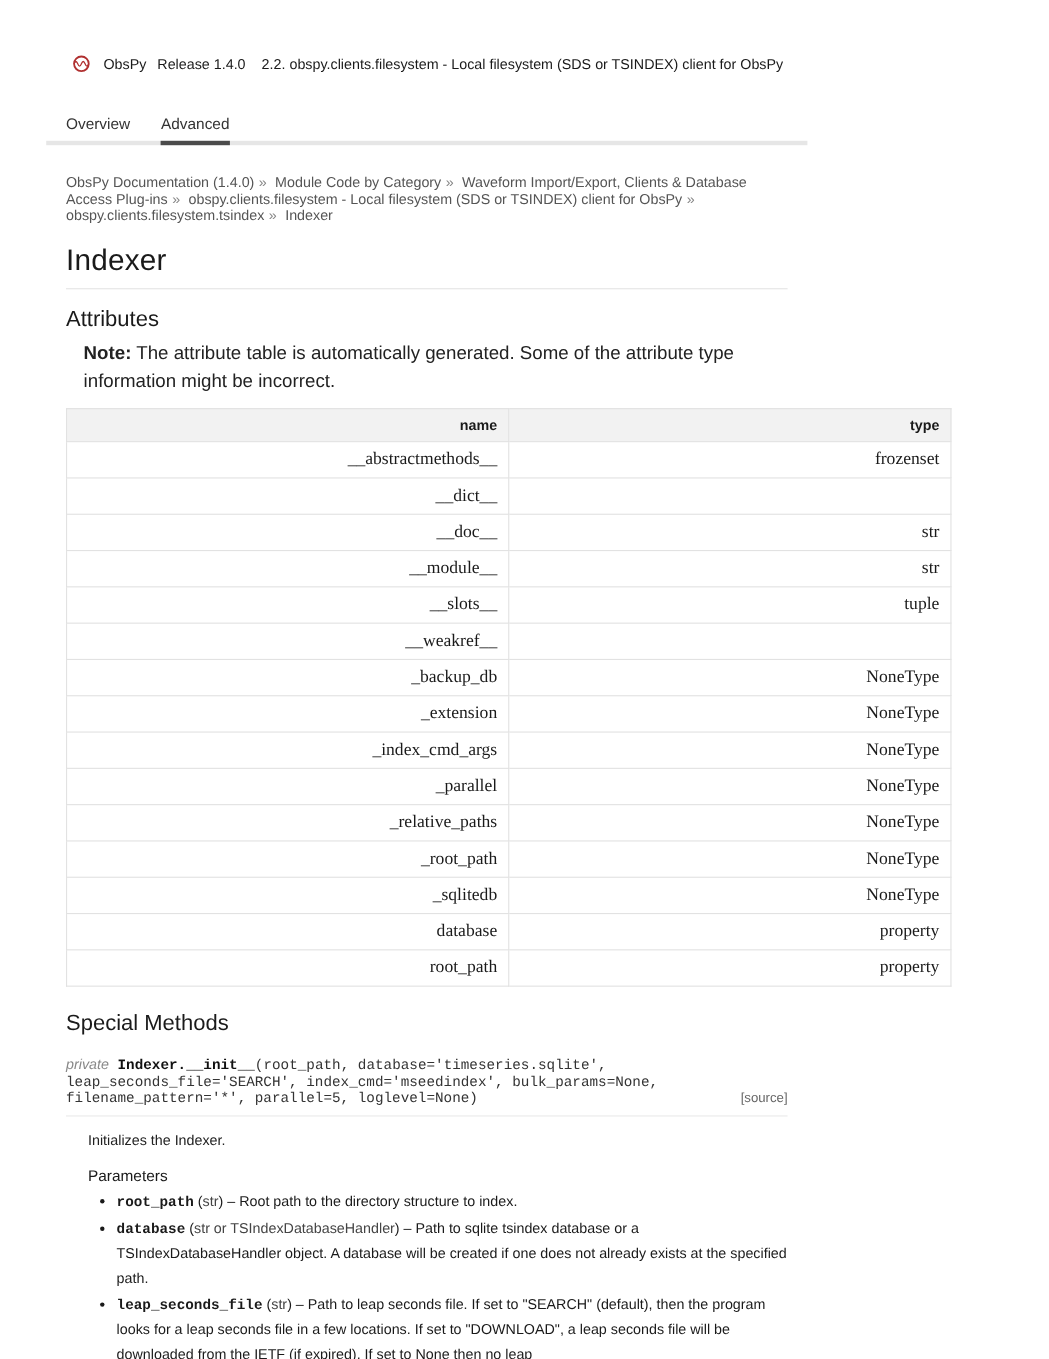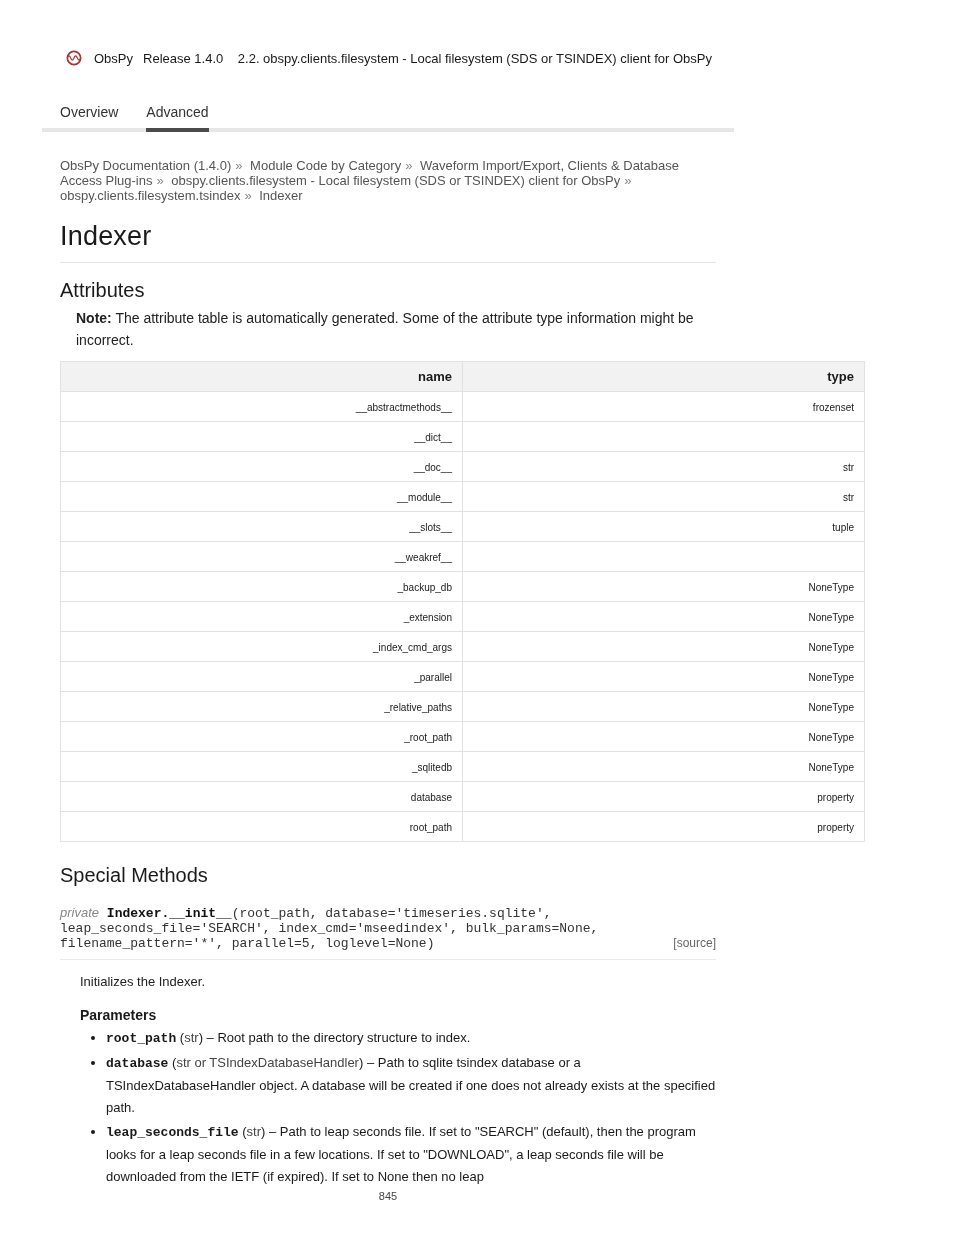--- a/index.html
+++ b/index.html
@@ -13,35 +13,35 @@
   .tabs { display: flex; gap: 28px; font-size: 14px; padding: 0 18px; }
   .tab { padding-bottom: 8px; border-bottom: 4px solid transparent; margin-bottom: -4px; cursor: pointer; color: #333; }
   .tab.active { border-bottom-color: #4b4b4b; font-weight: 500; }
   .crumbs { font-size: 13px; color: #555; margin-bottom: 18px; }
   .crumbs .sep { color: #888; margin: 0 4px; }
   .crumbs a { color: #555; text-decoration: none; }
   .h1 { font-size: 27px; font-weight: 400; margin-bottom: 10px; letter-spacing: 0.2px; }
   .rule { border: none; border-top: 1px solid #e4e4e4; margin: 10px 0 14px 0; }
   .h2 { font-size: 20px; font-weight: 400; margin-top: 16px; margin-bottom: 6px; }
   .body { font-size: 13px; line-height: 1.55; color: #222; margin-bottom: 14px; }
-  .note { font-size: 14px; line-height: 1.55; color: #222; margin-bottom: 10px; padding-left: 16px; }
+  .note { font-size: 17px; line-height: 1.55; color: #222; margin-bottom: 10px; padding-left: 16px; }
   .note-label { font-weight: 600; }
-  .code { font-family: Liberation Sans, sans-serif; font-size: 10px; }
+  .code { font-family: Liberation Serif, serif; font-size: 16px; }
   table.attr { width: 805px; border-collapse: collapse; margin: 8px 0 22px 0; font-size: 13px; }
   table.attr th, table.attr td { border: 1px solid #e2e2e2; padding: 7px 10px; text-align: right; vertical-align: top; }
   table.attr th { background: #f2f2f2; font-weight: 600; }
   table.attr td:first-child, table.attr th:first-child { width: 50%; }
   .funcsig { font-family: Consolas, Menlo, "Courier New", monospace; font-size: 13px; color: #222; margin: 18px 0 4px 0; }
   .funcsig .kw { color: #888; font-style: italic; font-family: "Segoe UI", Arial, sans-serif; }
   .funcsig .fnname { color: #111; font-weight: 600; }
   .funcsig .args { color: #333; }
   .funcsig .src { float: right; font-family: "Segoe UI", Arial, sans-serif; font-size: 12px; color: #666; }
   .rule-thin { border: none; border-top: 1px solid #eaeaea; margin: 4px 0 12px 0; }
   .params { margin-left: 26px; font-size: 13px; line-height: 1.55; }
-  .params-label { font-size: 14px; font-weight: 700; margin: 4px 0 4px 20px; }
+  .params-label { font-size: 14px; font-weight: 400; margin: 4px 0 4px 20px; }
   ul.plist { list-style: disc; margin-left: 20px; font-size: 13px; line-height: 1.7; }
   ul.plist li { margin-bottom: 2px; }
   ul.plist li .pname { font-family: Consolas, Menlo, "Courier New", monospace; }
   ul.plist li .ptype { color: #444; }
   .tok-link { color: #1a1a1a; }
   .page-number { text-align: center; font-size: 11px; color: #444; }
 </style>
 </head>
 <body>
 

